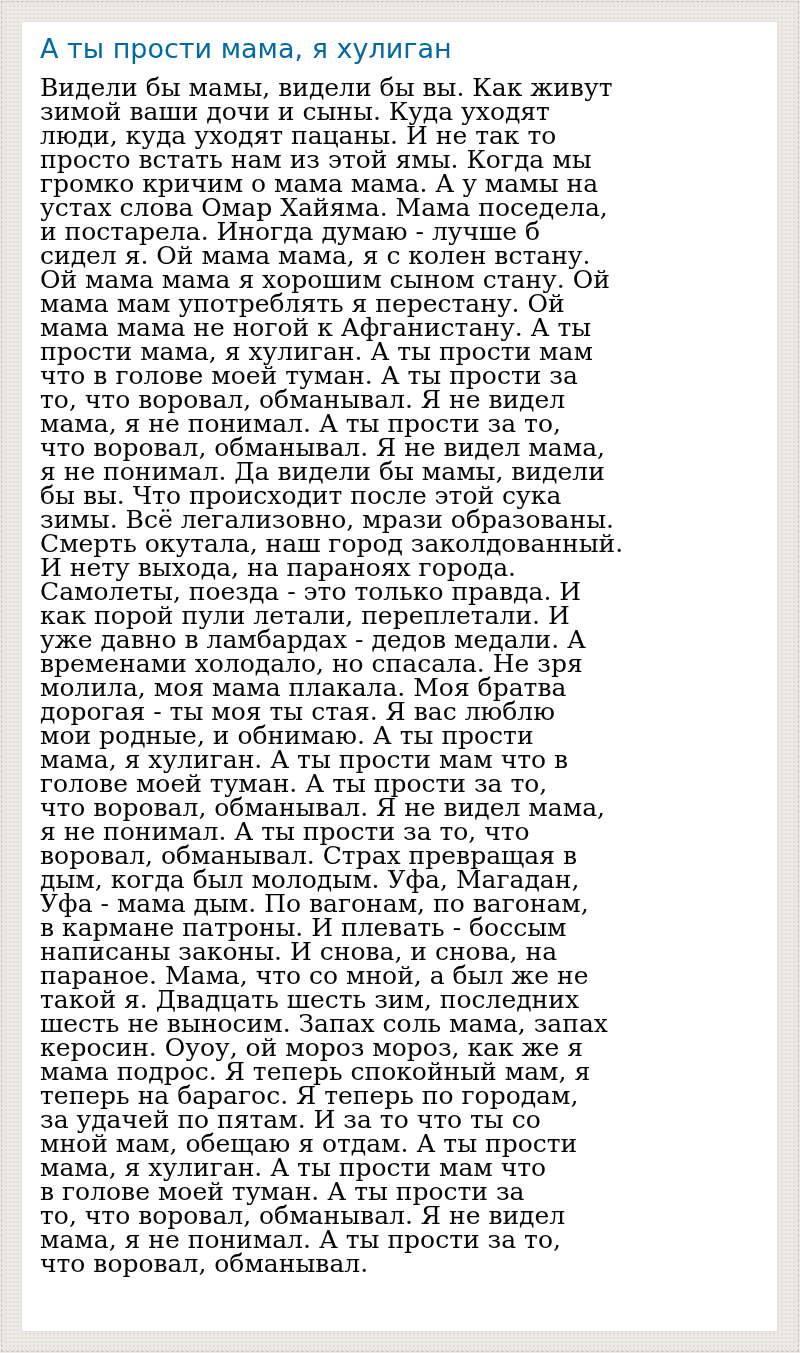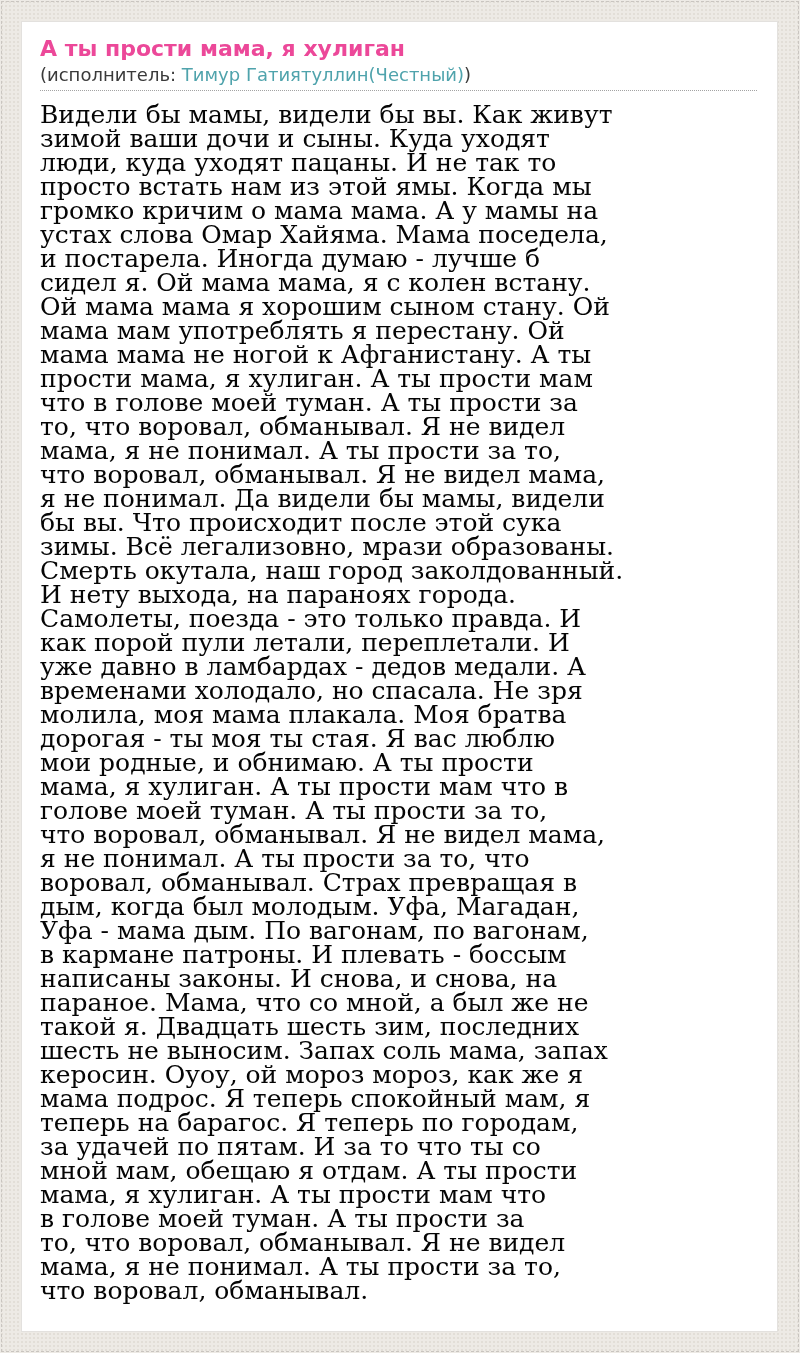--- a/index.html
+++ b/index.html
@@ -21,24 +21,24 @@
     position: absolute;
     left: 21px; top: 21px;
     width: 757px; height: 1311px;
     background: #ffffff;
     border: 1px solid #e3e1de;
     box-sizing: border-box;
     padding: 12px 20px 0 18px;
   }
   .page-title {
     margin: 0;
-    font-size: 22px;
+    font-size: 27px;
     line-height: 30px;
-    font-weight: bold;
-    color: #ec4899;
+    font-weight: normal;
+    color: #0369a1;
     font-family: "DejaVu Sans", "Liberation Sans", sans-serif;
   }
   .artist-line {
     font-size: 18px;
     line-height: 22px;
     color: #3a3a3a;
     padding-bottom: 4px;
     border-bottom: 1px dotted #a3a3a3;
   }
   .artist-link {
@@ -82,21 +82,20 @@
 </style>
 </head>
 <body>
 
 <div class="page-dashed-border"></div>
 
 <div class="card">
 
   <h1 class="page-title">А ты прости мама, я хулиган</h1>
 
-  <div class="artist-line"><span>(исполнитель: </span><a class="artist-link">Тимур Гатиятуллин(Честный)</a><span>)</span></div>
 
   <div class="lyrics">Видели бы мамы, видели бы вы. Как живут
 зимой ваши дочи и сыны. Куда уходят
 люди, куда уходят пацаны. И не так то
 просто встать нам из этой ямы. Когда мы
 громко кричим о мама мама. А у мамы на
 устах слова Омар Хайяма. Мама поседела,
 и постарела. Иногда думаю - лучше б
 сидел я. Ой мама мама, я с колен встану.
 Ой мама мама я хорошим сыном стану. Ой

